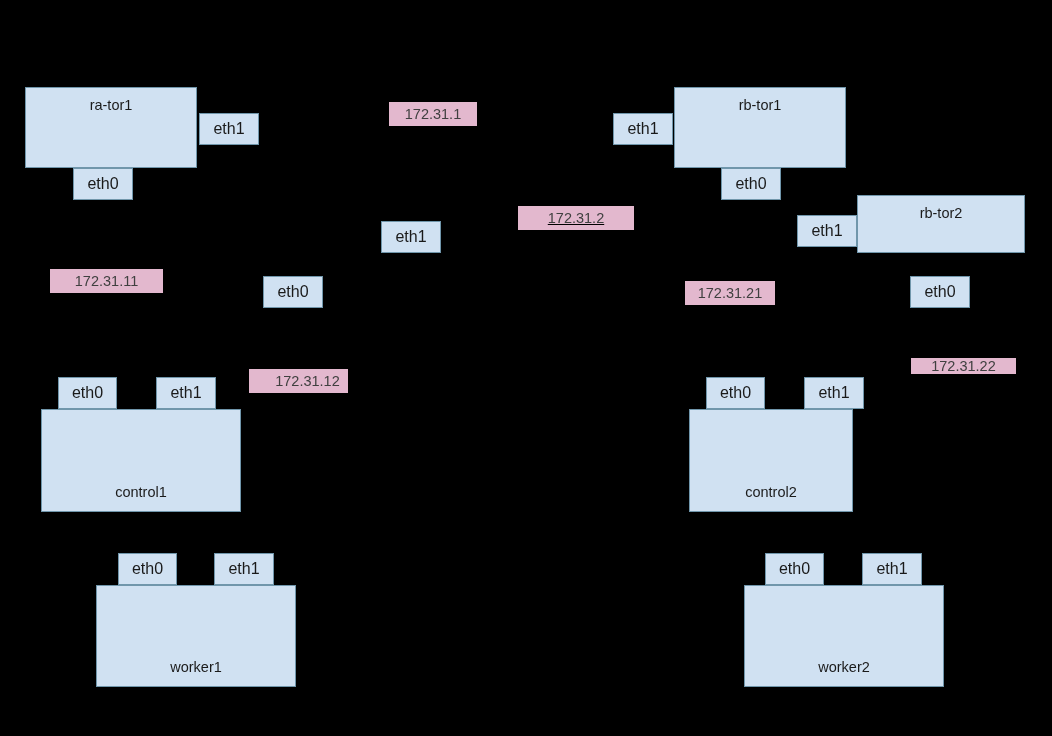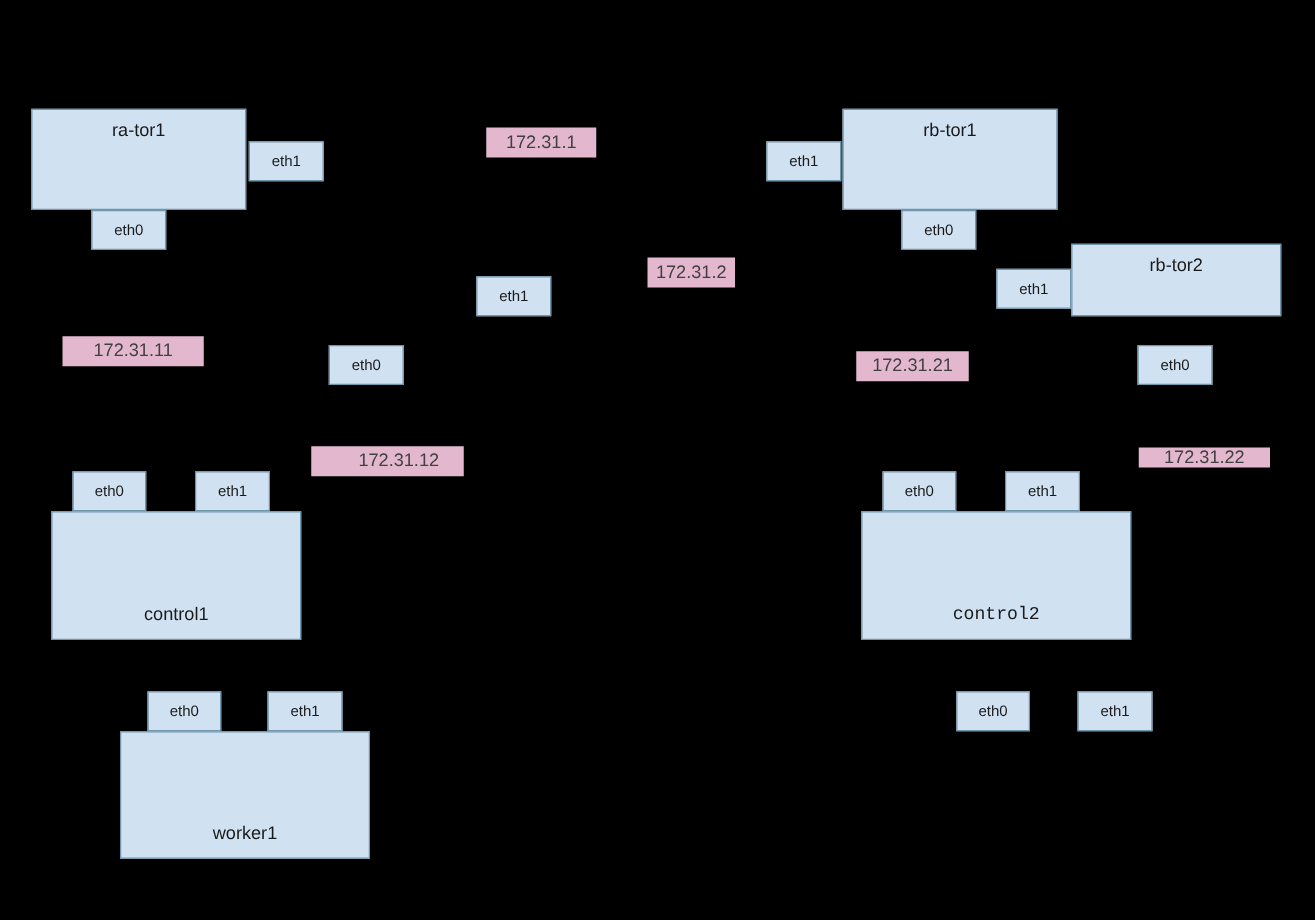--- a/index.html
+++ b/index.html
@@ -39,21 +39,21 @@
   .port {
     position: absolute;
     box-sizing: border-box;
     background: #d0e1f2;
     border: 1px solid #7096ab;
     display: flex;
     align-items: center;
     justify-content: center;
   }
   .port-label {
-    font-size: 12px;
+    font-size: 16px;
     color: #1a1a1a;
     line-height: 1;
     white-space: nowrap;
   }
   
   .netlabel {
     position: absolute;
     box-sizing: border-box;
     background: #e3b8ce;
     display: flex;
@@ -109,54 +109,57 @@
     </div>
     <div class="node label-bottom" style="left: 41px; top: 409px; width: 200px; height: 103px;">
       <span class="node-label">control1</span>
     </div>
     <div class="port" style="left: 58px; top: 377px; width: 59px; height: 32px;">
       <span class="port-label">eth0</span>
     </div>
     <div class="port" style="left: 156px; top: 377px; width: 60px; height: 32px;">
       <span class="port-label">eth1</span>
     </div>
-    <div class="node label-bottom" style="left: 689px; top: 409px; width: 216px; height: 103px; font-family: Liberation Mono, monospace;">
+    <div class="node label-bottom" style="left: 689px; top: 409px; width: 164px; height: 103px;">
       <span class="node-label">control2</span>
     </div>
     <div class="port" style="left: 706px; top: 377px; width: 59px; height: 32px;">
       <span class="port-label">eth0</span>
     </div>
     <div class="port" style="left: 804px; top: 377px; width: 60px; height: 32px;">
       <span class="port-label">eth1</span>
     </div>
     <div class="node label-bottom" style="left: 96px; top: 585px; width: 200px; height: 102px;">
       <span class="node-label">worker1</span>
     </div>
     <div class="port" style="left: 118px; top: 553px; width: 59px; height: 32px;">
       <span class="port-label">eth0</span>
     </div>
     <div class="port" style="left: 214px; top: 553px; width: 60px; height: 32px;">
       <span class="port-label">eth1</span>
     </div>
+    <div class="node label-bottom" style="left: 744px; top: 585px; width: 200px; height: 102px;">
+      <span class="node-label">worker2</span>
+    </div>
     <div class="port" style="left: 765px; top: 553px; width: 59px; height: 32px;">
       <span class="port-label">eth0</span>
     </div>
     <div class="port" style="left: 862px; top: 553px; width: 60px; height: 32px;">
       <span class="port-label">eth1</span>
     </div>
     <div class="netlabel" style="left: 389px; top: 102px; width: 88px; height: 24px;">
       <span class="netlabel-text">172.31.1</span>
     </div>
-    <div class="netlabel" style="left: 518px; top: 206px; width: 70px; height: 24px;">
+    <div class="netlabel" style="left: 518px; top: 206px; width: 116px; height: 24px; text-decoration: underline;">
       <span class="netlabel-text">172.31.2</span>
     </div>
     <div class="netlabel" style="left: 50px; top: 269px; width: 113px; height: 24px;">
       <span class="netlabel-text">172.31.11</span>
     </div>
-    <div class="netlabel" style="left: 249px; top: 357px; width: 122px; height: 24px; padding-left: 18px;">
+    <div class="netlabel" style="left: 249px; top: 369px; width: 99px; height: 24px; padding-left: 18px;">
       <span class="netlabel-text">172.31.12</span>
     </div>
     <div class="netlabel" style="left: 685px; top: 281px; width: 90px; height: 24px;">
       <span class="netlabel-text">172.31.21</span>
     </div>
     <div class="netlabel" style="left: 911px; top: 358px; width: 105px; height: 16px;">
       <span class="netlabel-text">172.31.22</span>
     </div>
   </div>
 

